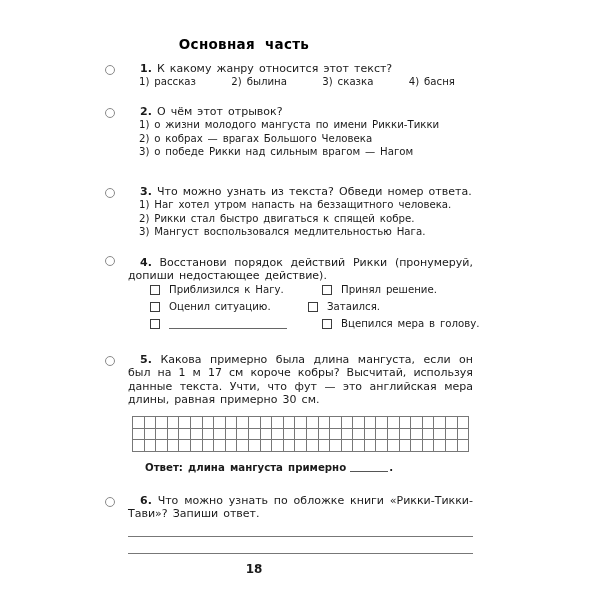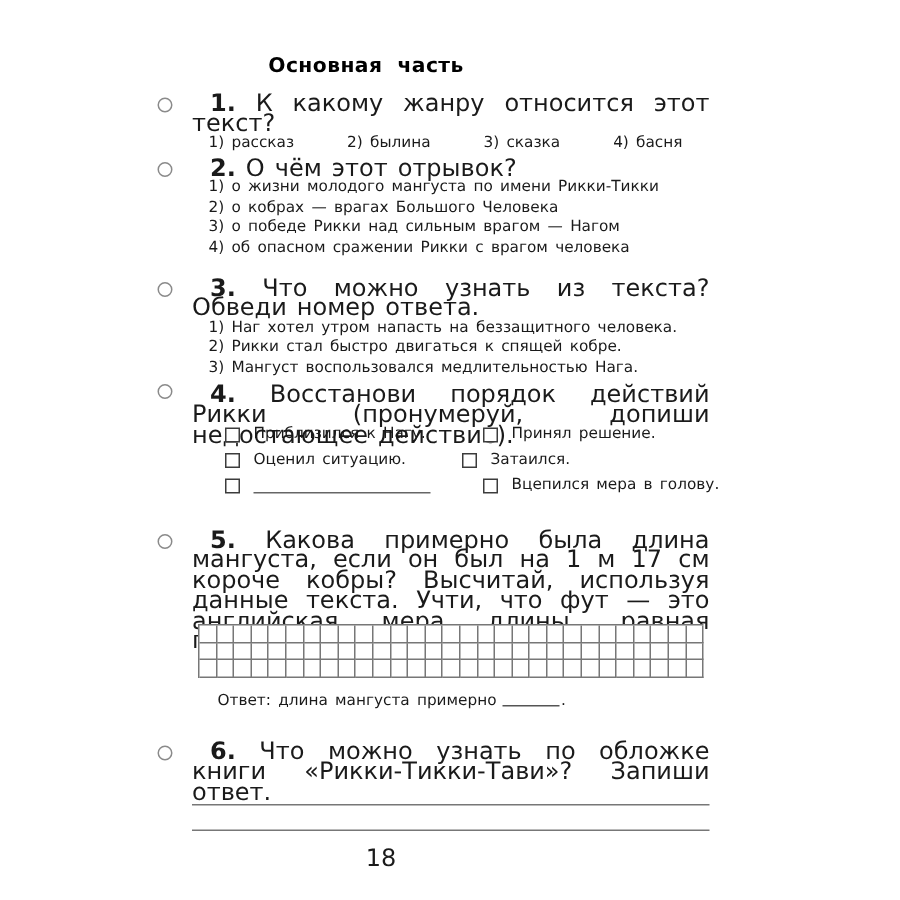--- a/index.html
+++ b/index.html
@@ -35,21 +35,21 @@
     color: #000;
   }
 
   
   .q {
     position: absolute;
     left: 128px;
     width: 345px;
   }
   .q-body {
-    font-size: 16px;
+    font-size: 11px;
     line-height: 13.4px;
     text-align: justify;
     word-spacing: 1.6px;
     color: #1a1a1a;
   }
   .q-body.first-indent {
     text-indent: 12px;
   }
   .q-num {
     font-weight: bold;
@@ -149,20 +149,21 @@
 
   
   .answer-line {
     position: absolute;
     left: 145px;
     top: 462px;
     font-size: 10.2px;
     word-spacing: 1.6px;
     color: #1a1a1a;
     white-space: nowrap;
+    font-weight: bold;
   }
   .inline-blank {
     display: inline-block;
     width: 38px;
     border-bottom: 1.2px solid #555;
     height: 8px;
     margin: 0 1px -1px 4px;
   }
 
   
@@ -174,22 +175,23 @@
     height: 0;
   }
 
   
   .page-number {
     position: absolute;
     left: 0;
     top: 562px;
     width: 508px;
     text-align: center;
-    font-size: 16px;
-    color: #1a1a1a;
+    font-size: 12px;
+    color: #1a1a1a;
+    font-weight: bold;
   }
 </style>
 </head>
 <body>
 
 <div class="page">
 
   <div class="title">Основная  часть</div>
 
   <div class="bullet" style="top:65px;"></div>
@@ -208,21 +210,20 @@
 
   <div class="bullet" style="top:108px;"></div>
   <div class="q" style="top:105px;">
     <div class="q-body first-indent">
       <span class="q-num">2.</span>
       <span>О чём этот отрывок?</span>
     </div>
     <div class="opt">1) о жизни молодого мангуста по имени Рикки-Тикки</div>
     <div class="opt">2) о кобрах — врагах Большого Человека</div>
     <div class="opt">3) о победе Рикки над сильным врагом — Нагом</div>
-    <div class="opt">4) об опасном сражении Рикки с врагом человека</div>
   </div>
 
   <div class="bullet" style="top:188px;"></div>
   <div class="q" style="top:185px;">
     <div class="q-body first-indent">
       <span class="q-num">3.</span>
       <span>Что можно узнать из текста? Обведи номер ответа.</span>
     </div>
     <div class="opt">1) Наг хотел утром напасть на беззащитного человека.</div>
     <div class="opt">2) Рикки стал быстро двигаться к спящей кобре.</div>

